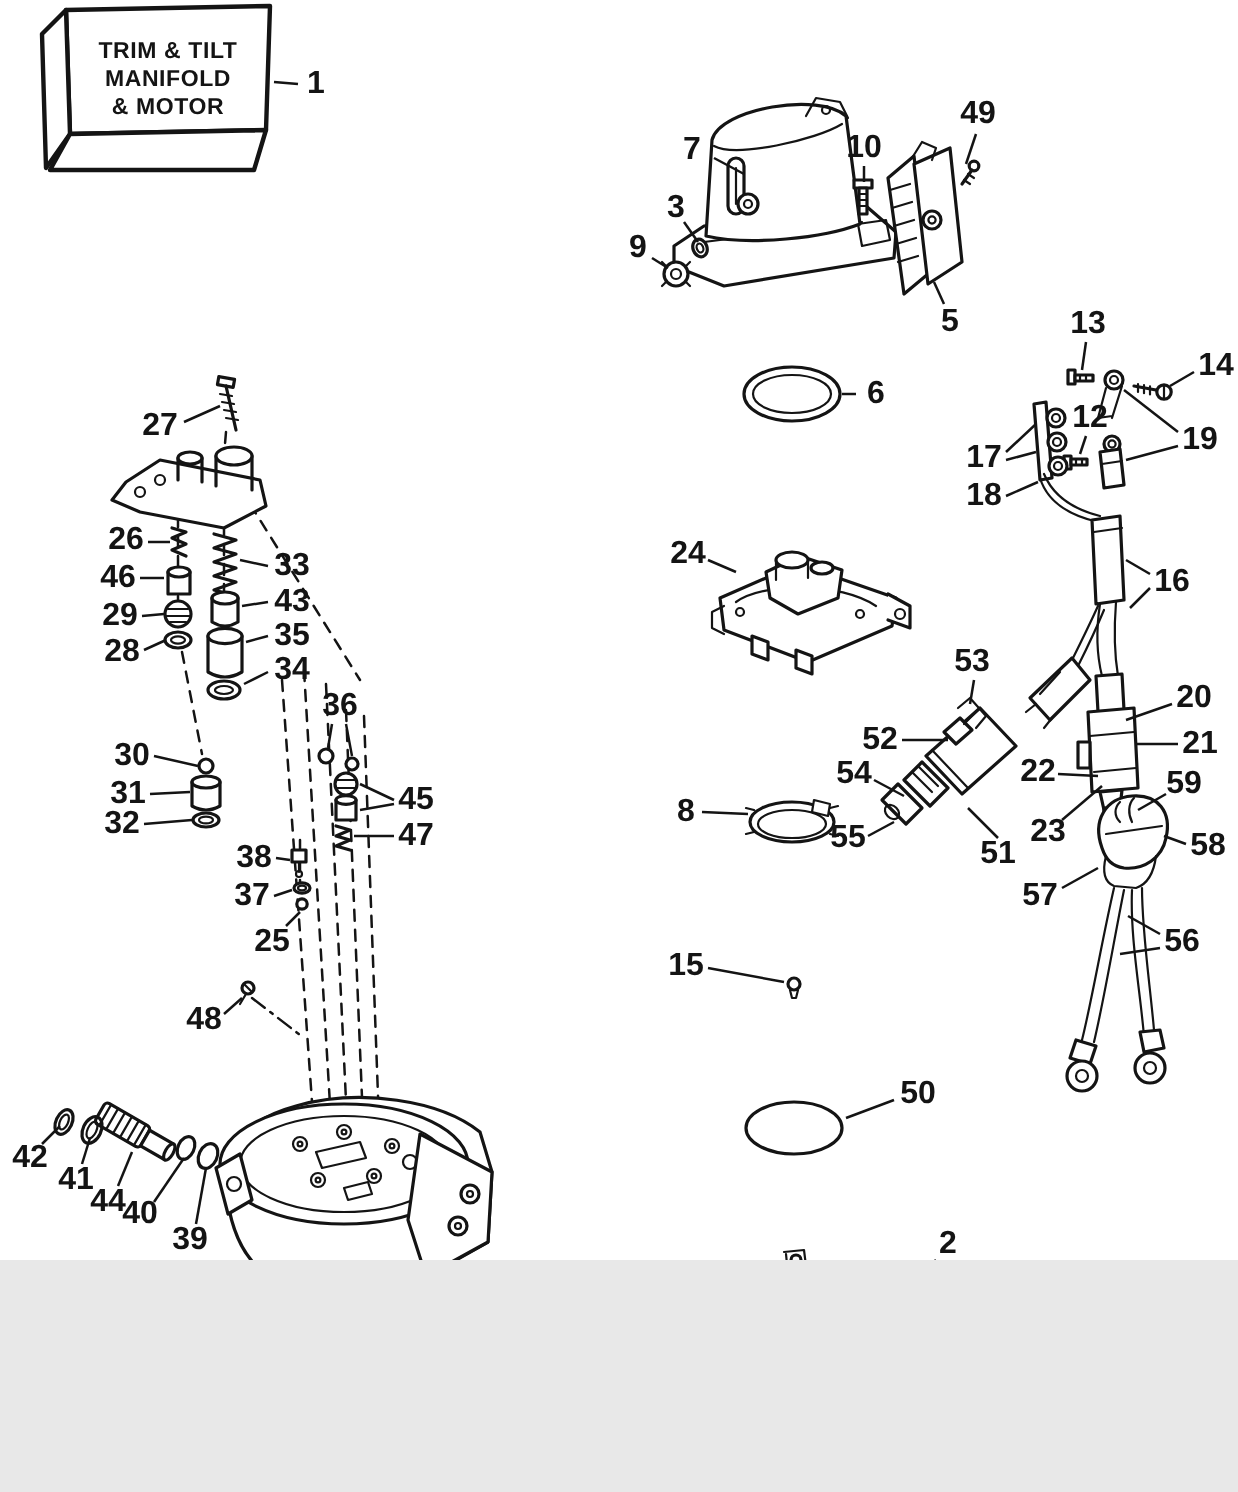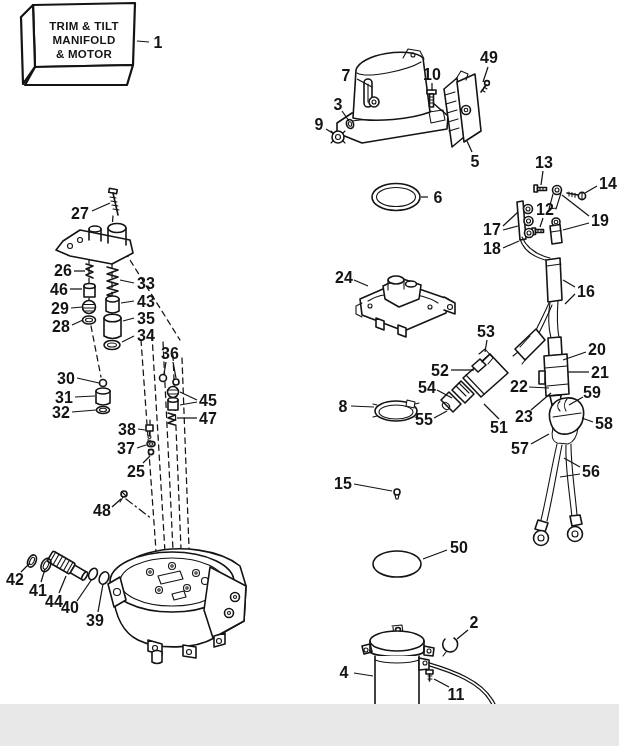--- a/index.html
+++ b/index.html
@@ -1,16 +1,16 @@
 <!DOCTYPE html>
 <html style="--line: #141414;"><head>
 <meta charset="utf-8">
 <style>
   html,body{margin:0;padding:0;background:#e8e8e8;}
-  .stage{width:619px;height:704px;background:#fff;position:relative;margin:0 auto;overflow:hidden;}
+  .stage{width:619px;height:630px;background:#fff;position:relative;margin:0 auto;overflow:hidden;}
   svg{display:block}
   .s{fill:none;stroke:var(--line,#141414);stroke-width:1.6;stroke-linejoin:round;stroke-linecap:round}
   .w{fill:#fff;stroke:var(--line,#141414);stroke-width:1.6;stroke-linejoin:round;stroke-linecap:round}
   .thin{stroke-width:1.1}
   .thick{stroke-width:2.2}
   .dash{stroke-dasharray:5.5,4.5;stroke-width:1.25}
   .dashdot{stroke-dasharray:8,3.5,1.5,3.5;stroke-width:1.25}
   .leader{stroke:var(--line,#141414);stroke-width:1.25;fill:none}
   .wire4{fill:none;stroke:var(--line,#141414);stroke-width:4.2}
   .wirecore{fill:none;stroke:#fff;stroke-width:1.8}

